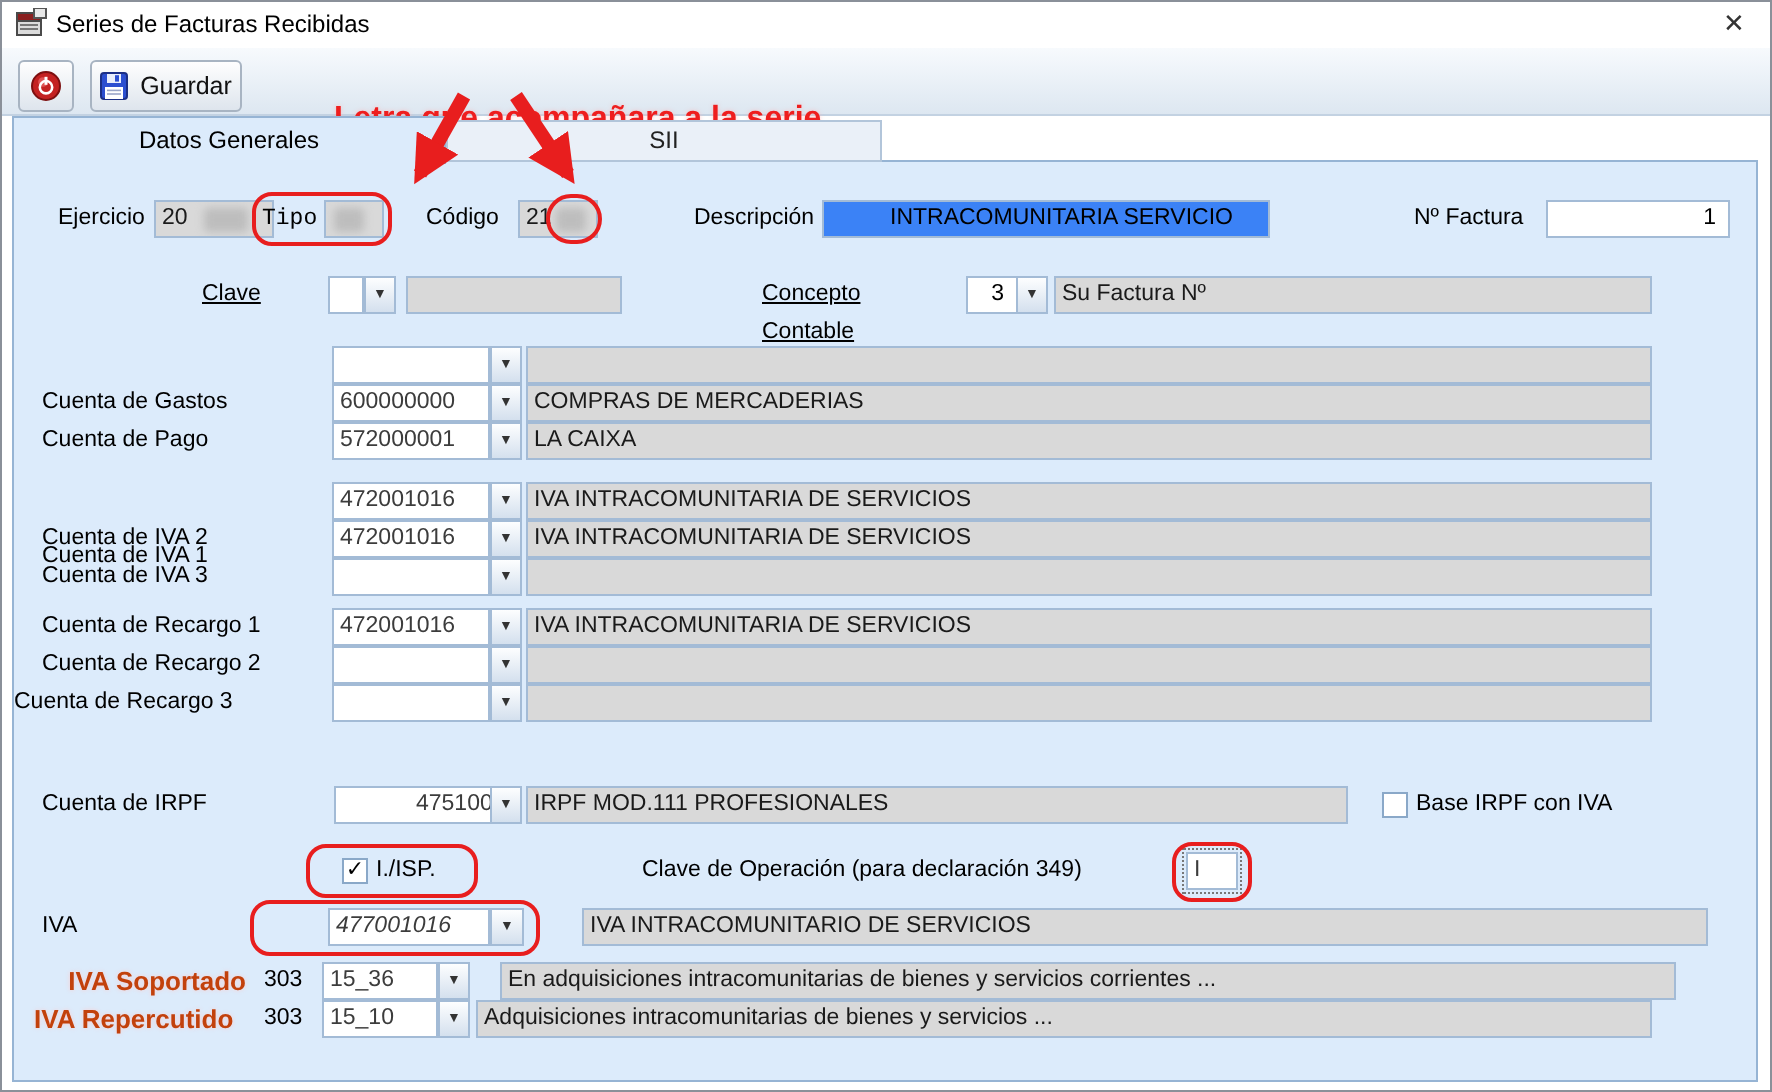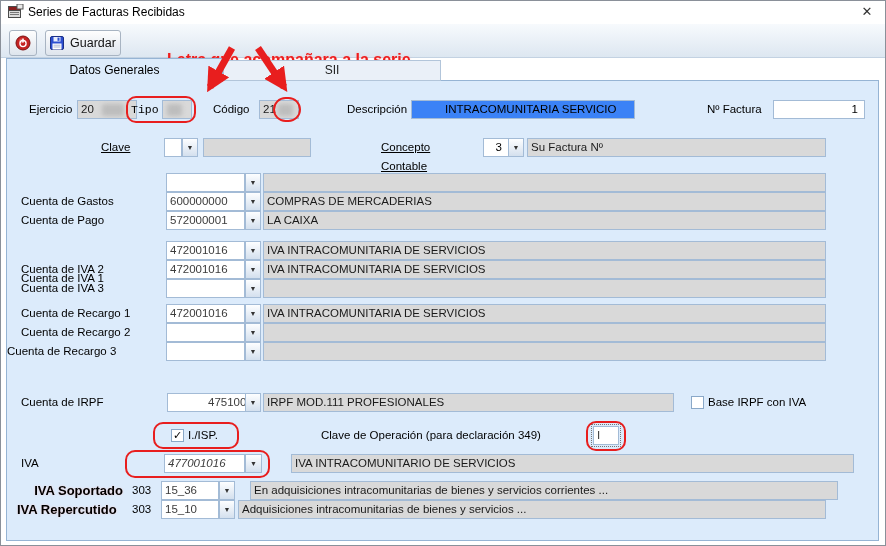--- a/index.html
+++ b/index.html
@@ -30,21 +30,21 @@
   .ro { background:#d9d9d9; color:#1a1a1a; }
   .yellow { background:#3b82f6; color:#000;padding-left:33px; }
   .tr { text-align:right; padding-right:6px; color:#000; }
   .cbtn { position:absolute; width:16px; height:19px; border:1px solid #a3bbd6; background:linear-gradient(#fdfeff,#d4e0ee); display:flex; align-items:center; justify-content:center; z-index:3; cursor:pointer; }
   .cbtn span { font-size:7px; color:#333; }
   .chk { position:absolute; width:13px; height:13px; border:1px solid #8aa8c8; background:#fff; z-index:3; text-align:center; line-height:11px; font-size:11px; color:#000; }
   .smudge { position:absolute; background:#bdbdbd; filter:blur(2px); border-radius:2px; }
 
   
   .redbox { position:absolute; border:2px solid #e81e1e; border-radius:10px; background:transparent; z-index:6; pointer-events:none; }
-  .redlbl { position:absolute; font-size:13px; font-weight:bold; color:#000000; text-shadow:0 0 2px rgba(255,200,200,.8); z-index:3; }
+  .redlbl { position:absolute; font-size:13px; font-weight:bold; color:#c2410c; text-shadow:0 0 2px rgba(255,200,200,.8); z-index:3; }
   .arrows { position:absolute; left:0; top:0; z-index:6; pointer-events:none; }
   .focus-dotted { outline:1px dotted #777; outline-offset:1px; }
 </style>
 </head>
 <body>
 
 <div class="window">
 
   <div class="titlebar">
     <svg class="app-icon" width="17" height="17" viewBox="0 0 17 17">

